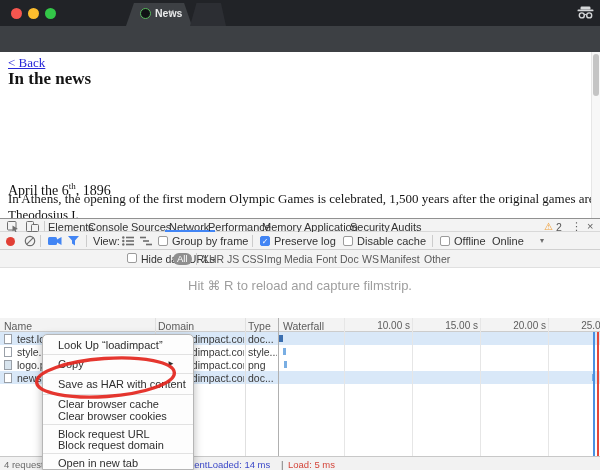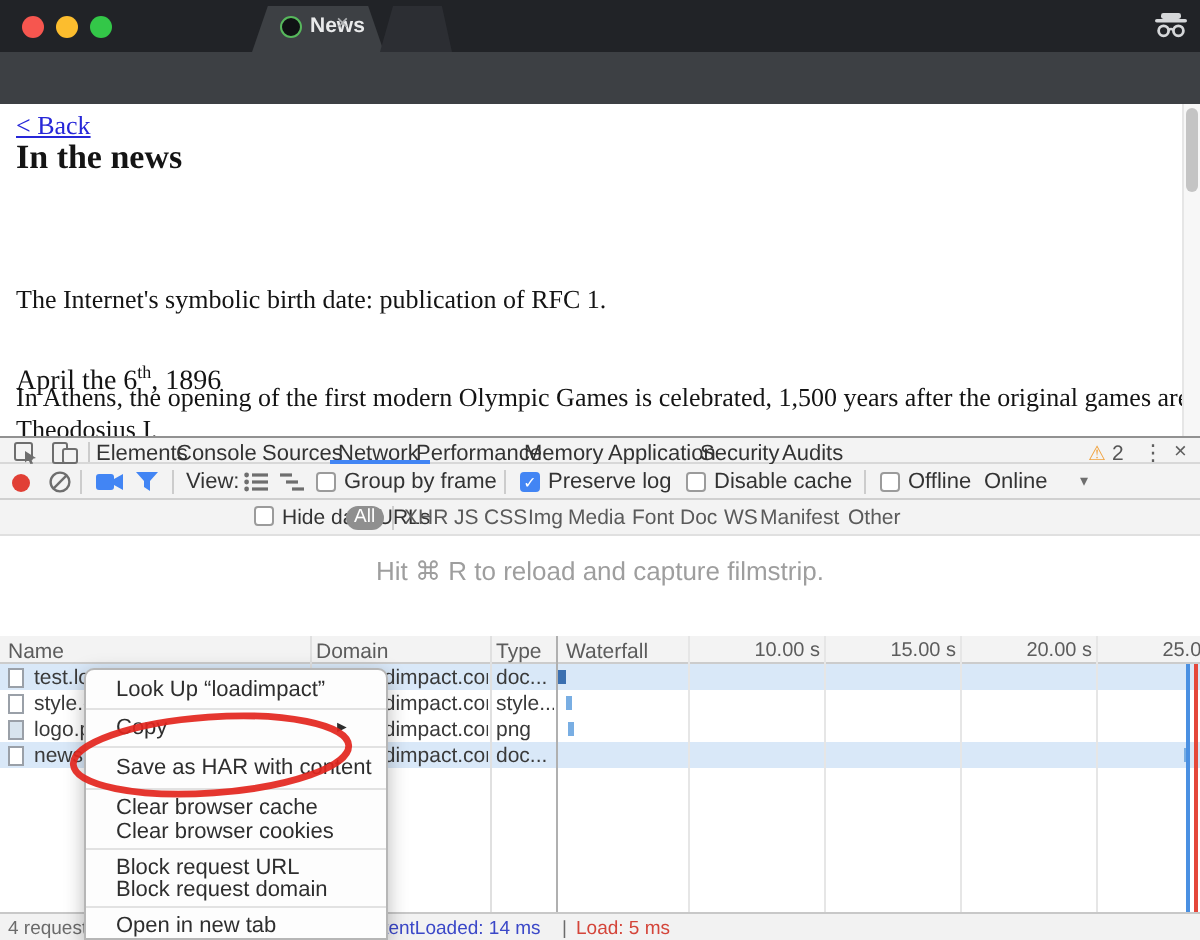--- a/index.html
+++ b/index.html
@@ -118,21 +118,20 @@
       <path d="M1.5 1.5 h11 v9 h-5.5" fill="none" stroke="#9ea0a3" stroke-width="1.3"></path>
       <path d="M1.5 8 a3.5 3.5 0 0 1 3.5 3.5 M1.5 4.8 a6.7 6.7 0 0 1 6.7 6.7" fill="none" stroke="#9ea0a3" stroke-width="1.3"></path>
     </svg>
   </span>
   <span class="abs" style="left:594px;top:32px;font-size:12px;color:#c8cacc">⋮</span>
 </div>
 
 <div class="abs page">
   <a class="pg lnk" style="top:3px;font-size:13px" href="#">&lt; Back</a>
   <div class="pg" style="top:17px;font-size:17px;font-weight:bold">In the news</div>
-  <div class="pg" style="top:90px;font-size:13px">The Internet's symbolic birth date: publication of RFC 1.</div>
   <div class="pg" style="top:129px;font-size:14px;font-weight:normal">
     <span>April the 6</span><sup style="font-size:9px">th</sup><span>, 1896</span>
   </div>
   <div class="pg" style="top:139px;font-size:13px">In Athens, the opening of the first modern Olympic Games is celebrated, 1,500 years after the original games are banned by Roman Emperor</div>
   <div class="pg" style="top:155px;font-size:13px">Theodosius I.</div>
 </div>
 <div class="abs scrolltrack"></div>
 <div class="abs scrollthumb"></div>
 
 <div class="abs dt-tabstrip">

